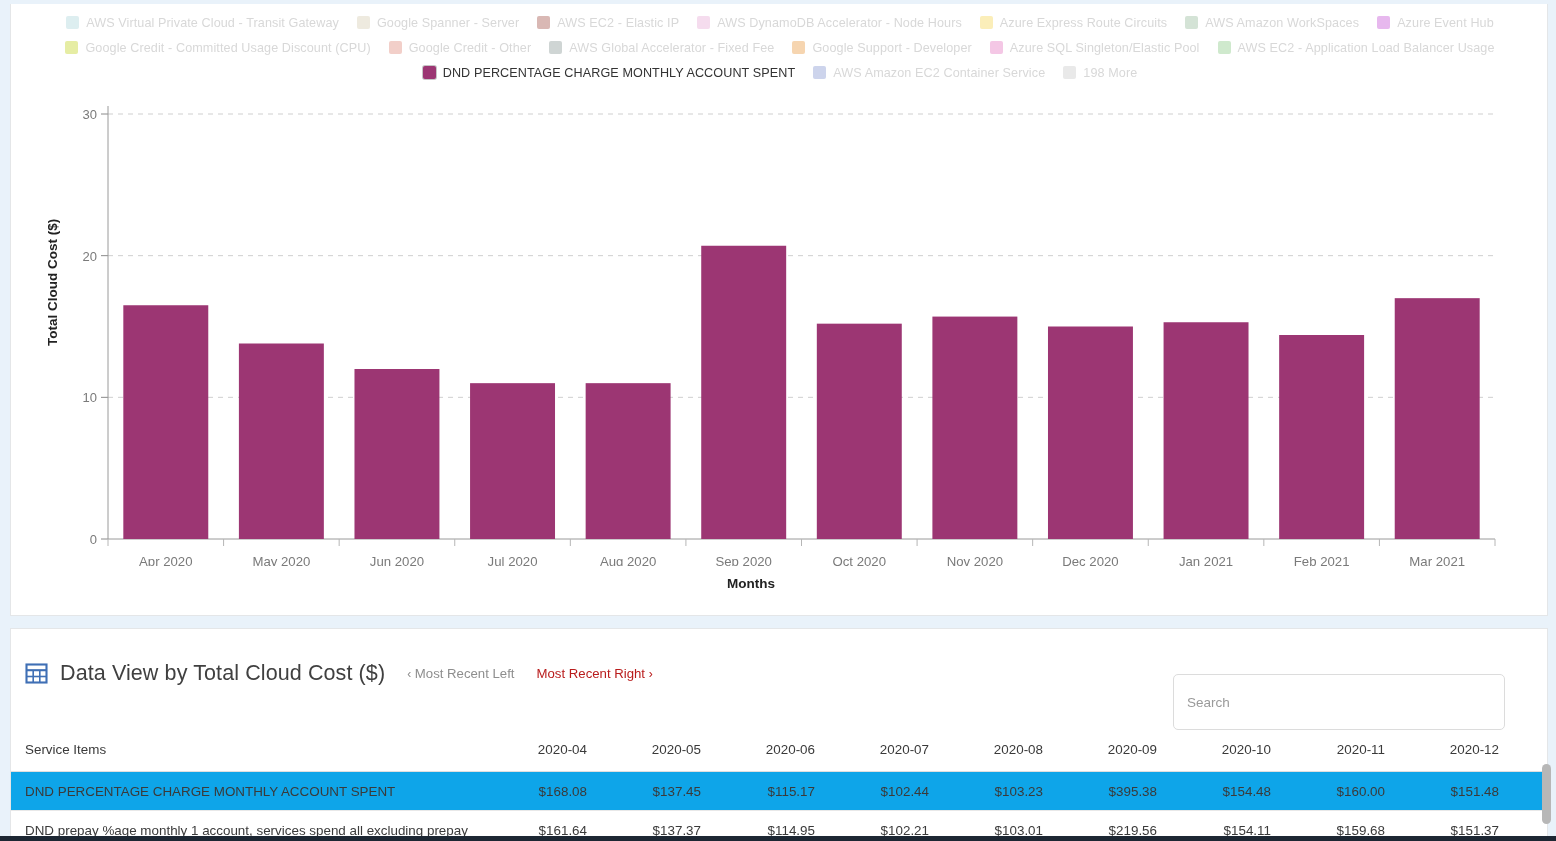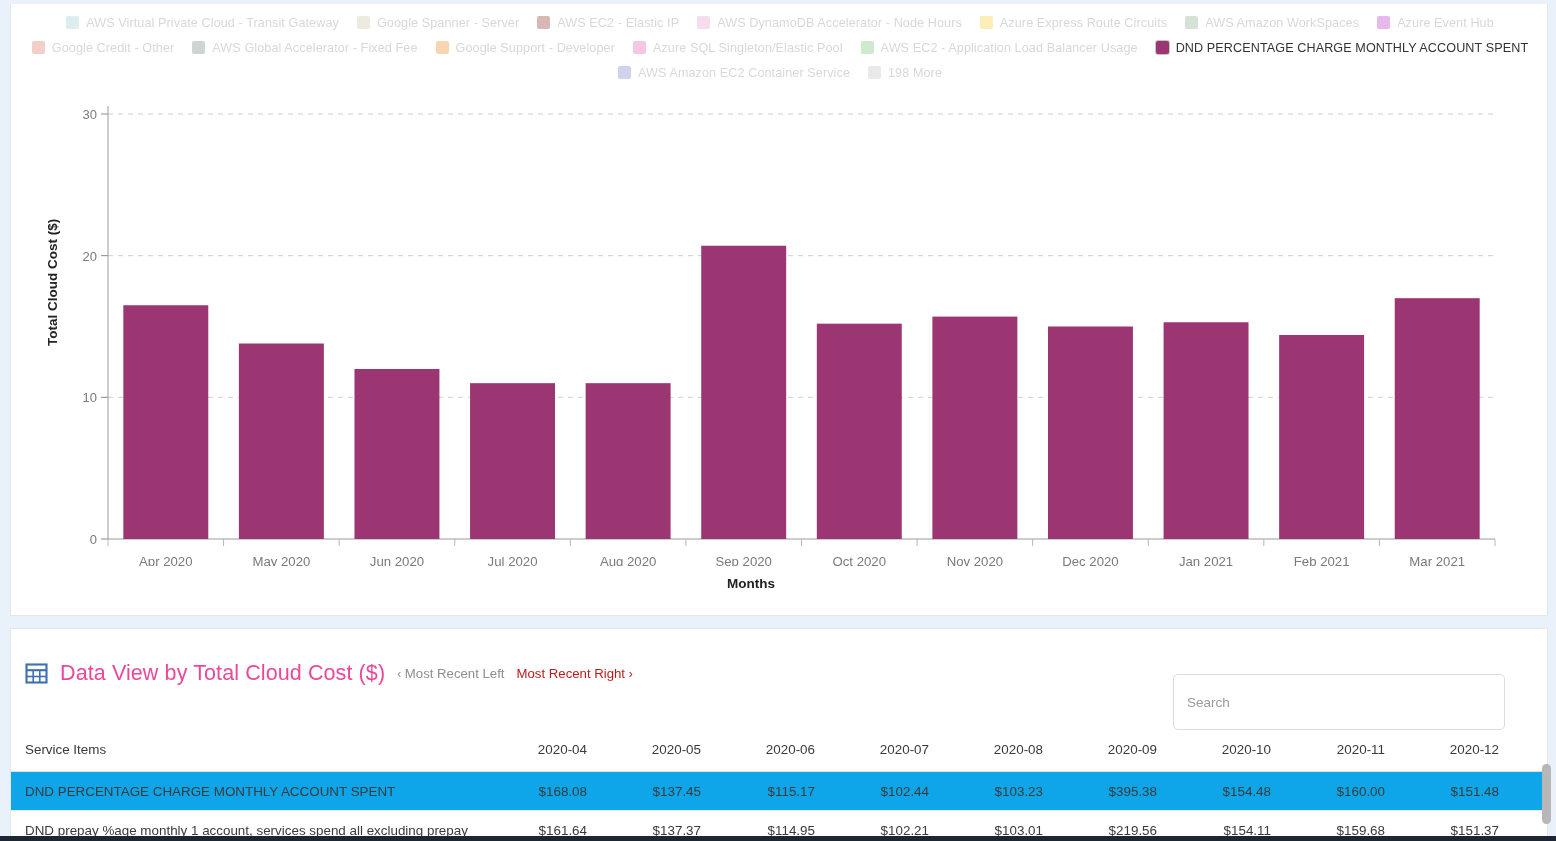--- a/index.html
+++ b/index.html
@@ -52,22 +52,22 @@
   .data-card{
     position:absolute;left:10px;top:628px;width:1538px;height:213px;
     background:#ffffff;border:1px solid #e4e6e8;border-bottom:none;
     box-sizing:border-box;overflow:hidden;
   }
   .dv-header{
     position:absolute;left:0;top:0;width:100%;height:98px;
   }
   .dv-title-row{display:flex;align-items:center;padding:32px 0 0 14px;}
   .grid-icon{width:23px;height:23px;margin-right:12px;flex:none;}
-  .dv-title{font-size:21.5px;color:#ec4899;font-weight:normal;letter-spacing:.1px;}
-  .nav-btn{font-size:13.2px;margin-left:12px;cursor:pointer;white-space:nowrap;}
+  .dv-title{font-size:21.5px;color:#404040;font-weight:normal;letter-spacing:.1px;}
+  .nav-btn{font-size:13.2px;margin-left:22px;cursor:pointer;white-space:nowrap;}
   .nav-btn.muted{color:#8e8e8e;}
   .nav-btn.strong{color:#b91c1c;font-weight:normal;}
   .chev{font-size:12px;}
   .search-wrap{position:absolute;right:42px;top:45px;}
   .search-input{
     width:332px;height:56px;box-sizing:border-box;
     border:1px solid #dcdcdc;border-radius:5px;
     padding:0 13px;font-size:13.5px;color:#555;
     font-family:"Liberation Sans", sans-serif;background:#fff;
   }
@@ -120,20 +120,24 @@
           <span class="legend-sw" style="background: rgb(251, 238, 185);"></span>
           <span class="legend-lbl">Azure Express Route Circuits</span>
         </div>
         <div class="legend-item">
           <span class="legend-sw" style="background: rgb(212, 227, 214);"></span>
           <span class="legend-lbl">AWS Amazon WorkSpaces</span>
         </div>
         <div class="legend-item">
           <span class="legend-sw" style="background: rgb(231, 184, 238);"></span>
           <span class="legend-lbl">Azure Event Hub</span>
+        </div>
+        <div class="legend-item">
+          <span class="legend-sw" style="background: rgb(230, 237, 164);"></span>
+          <span class="legend-lbl">Google Credit - Committed Usage Discount (CPU)</span>
         </div>
         <div class="legend-item">
           <span class="legend-sw" style="background: rgb(242, 207, 201);"></span>
           <span class="legend-lbl">Google Credit - Other</span>
         </div>
         <div class="legend-item">
           <span class="legend-sw" style="background: rgb(207, 213, 212);"></span>
           <span class="legend-lbl">AWS Global Accelerator - Fixed Fee</span>
         </div>
         <div class="legend-item">

